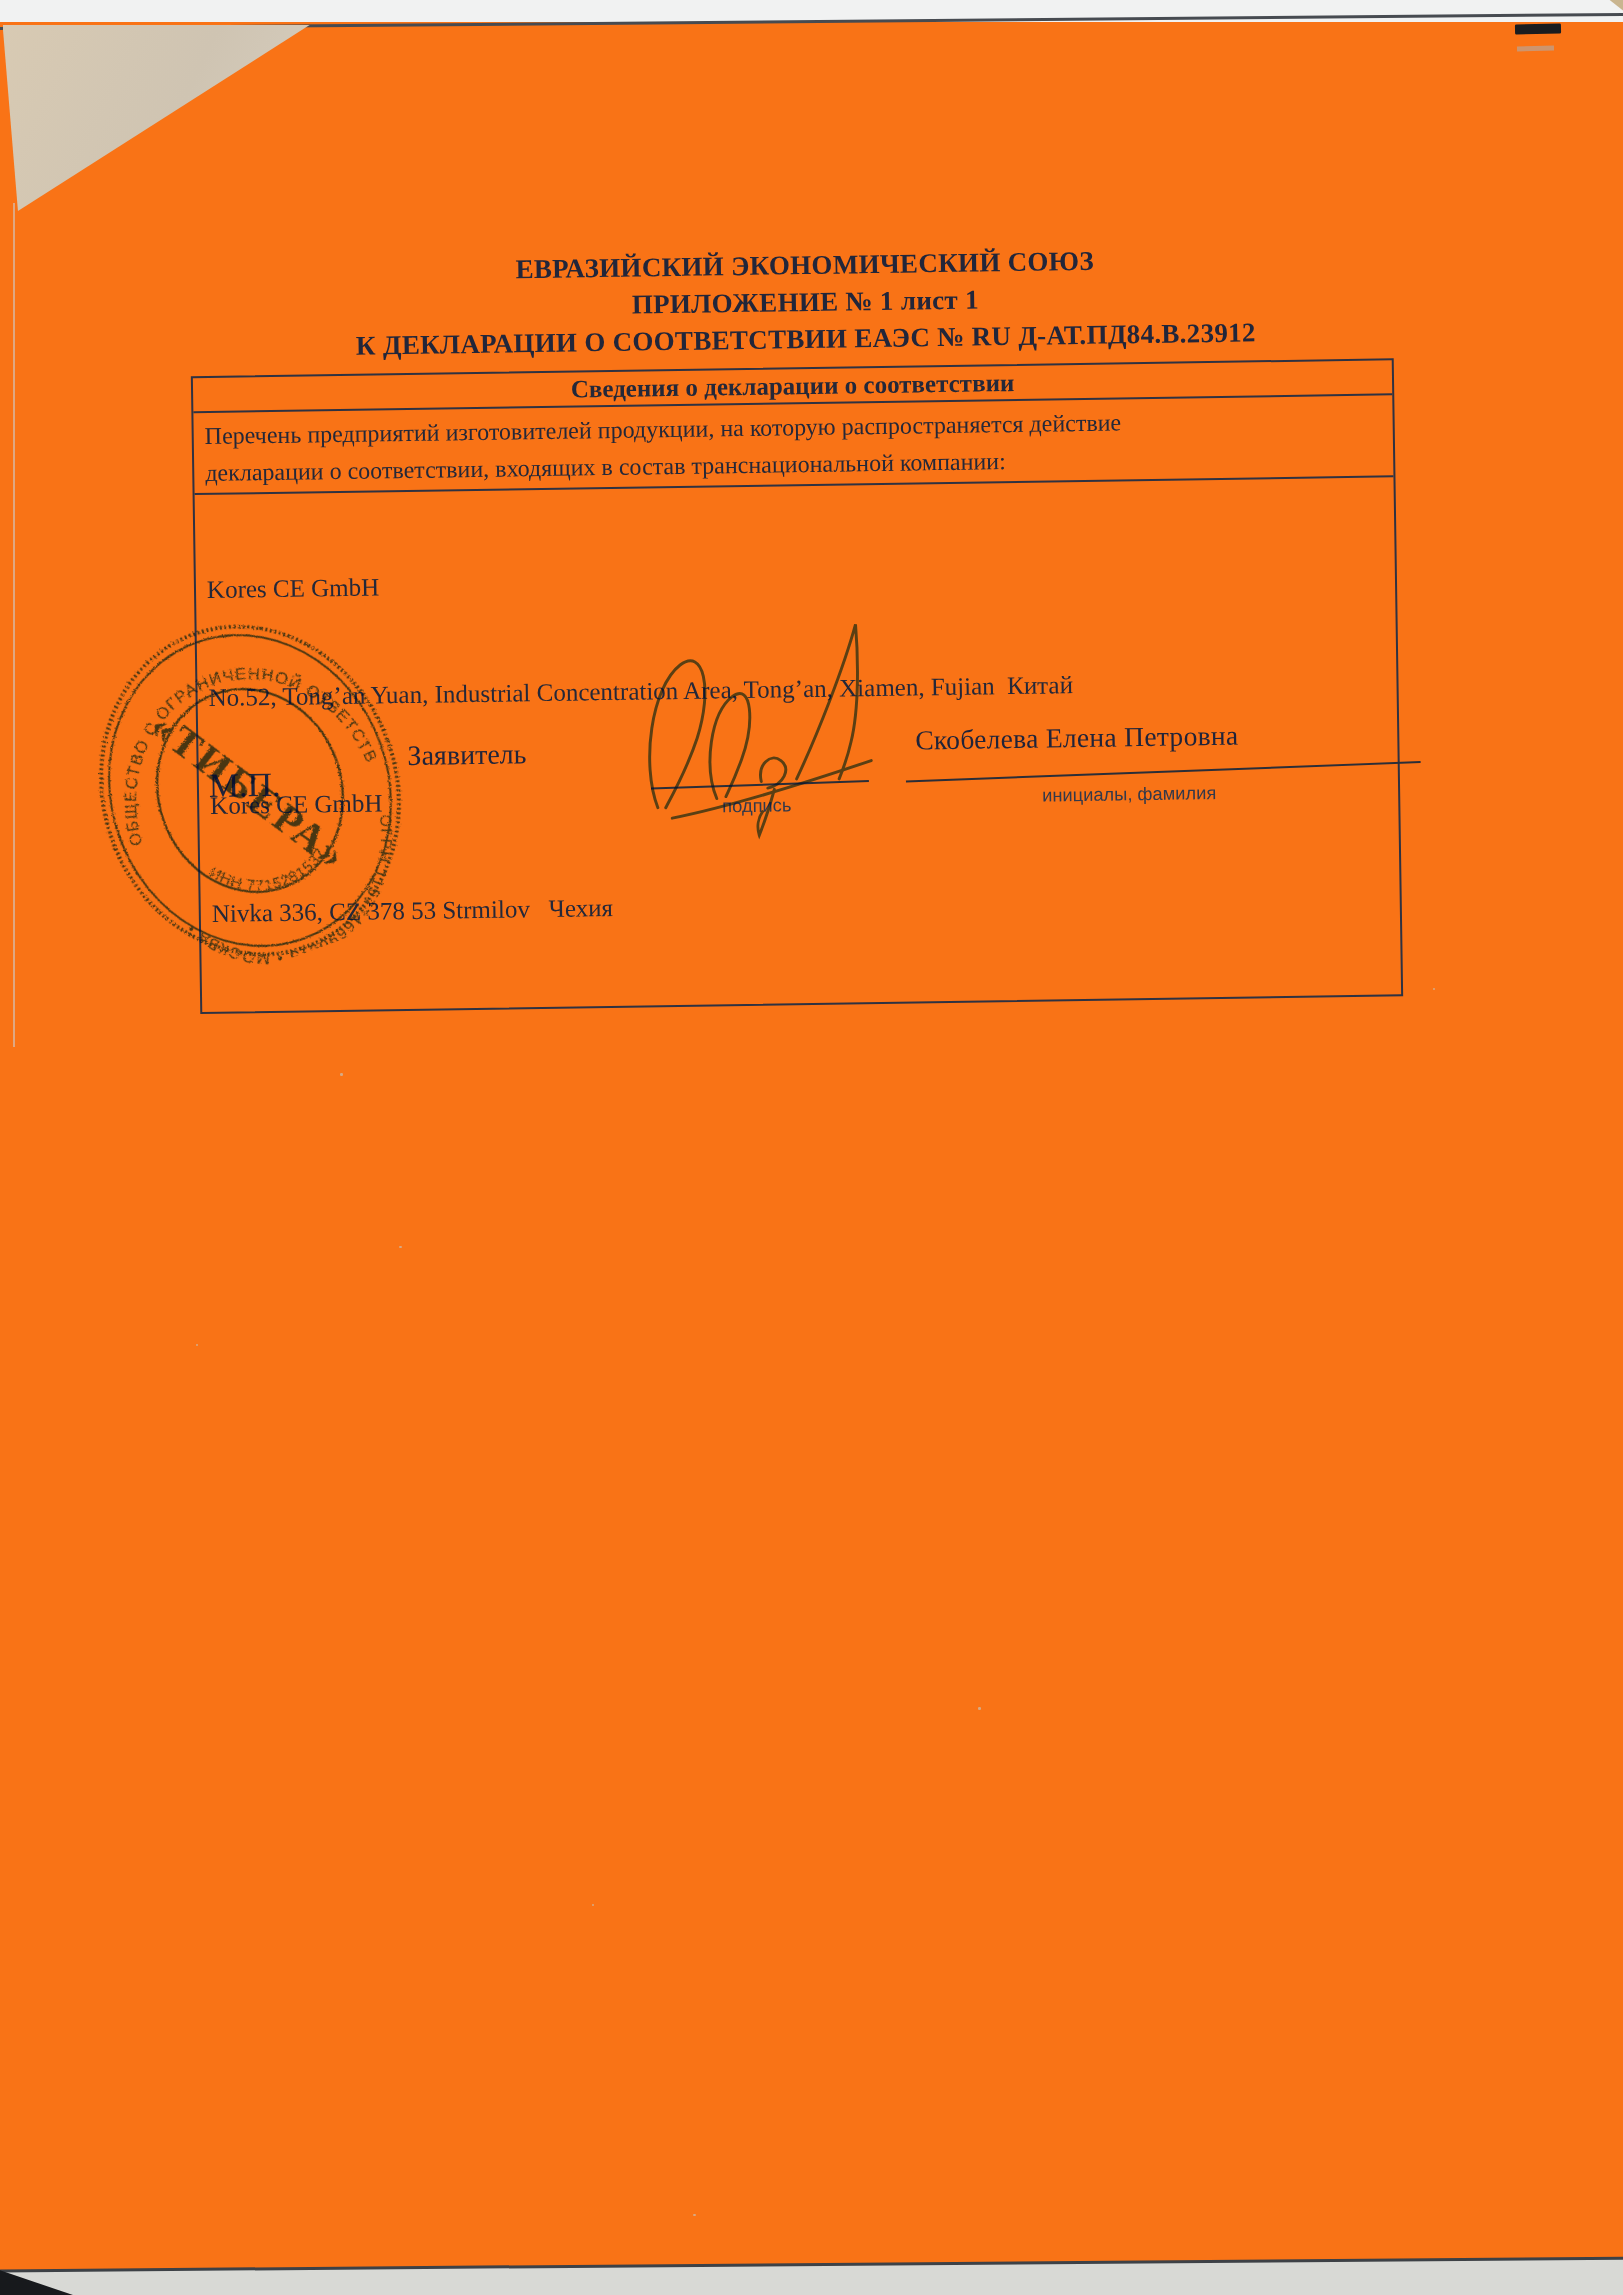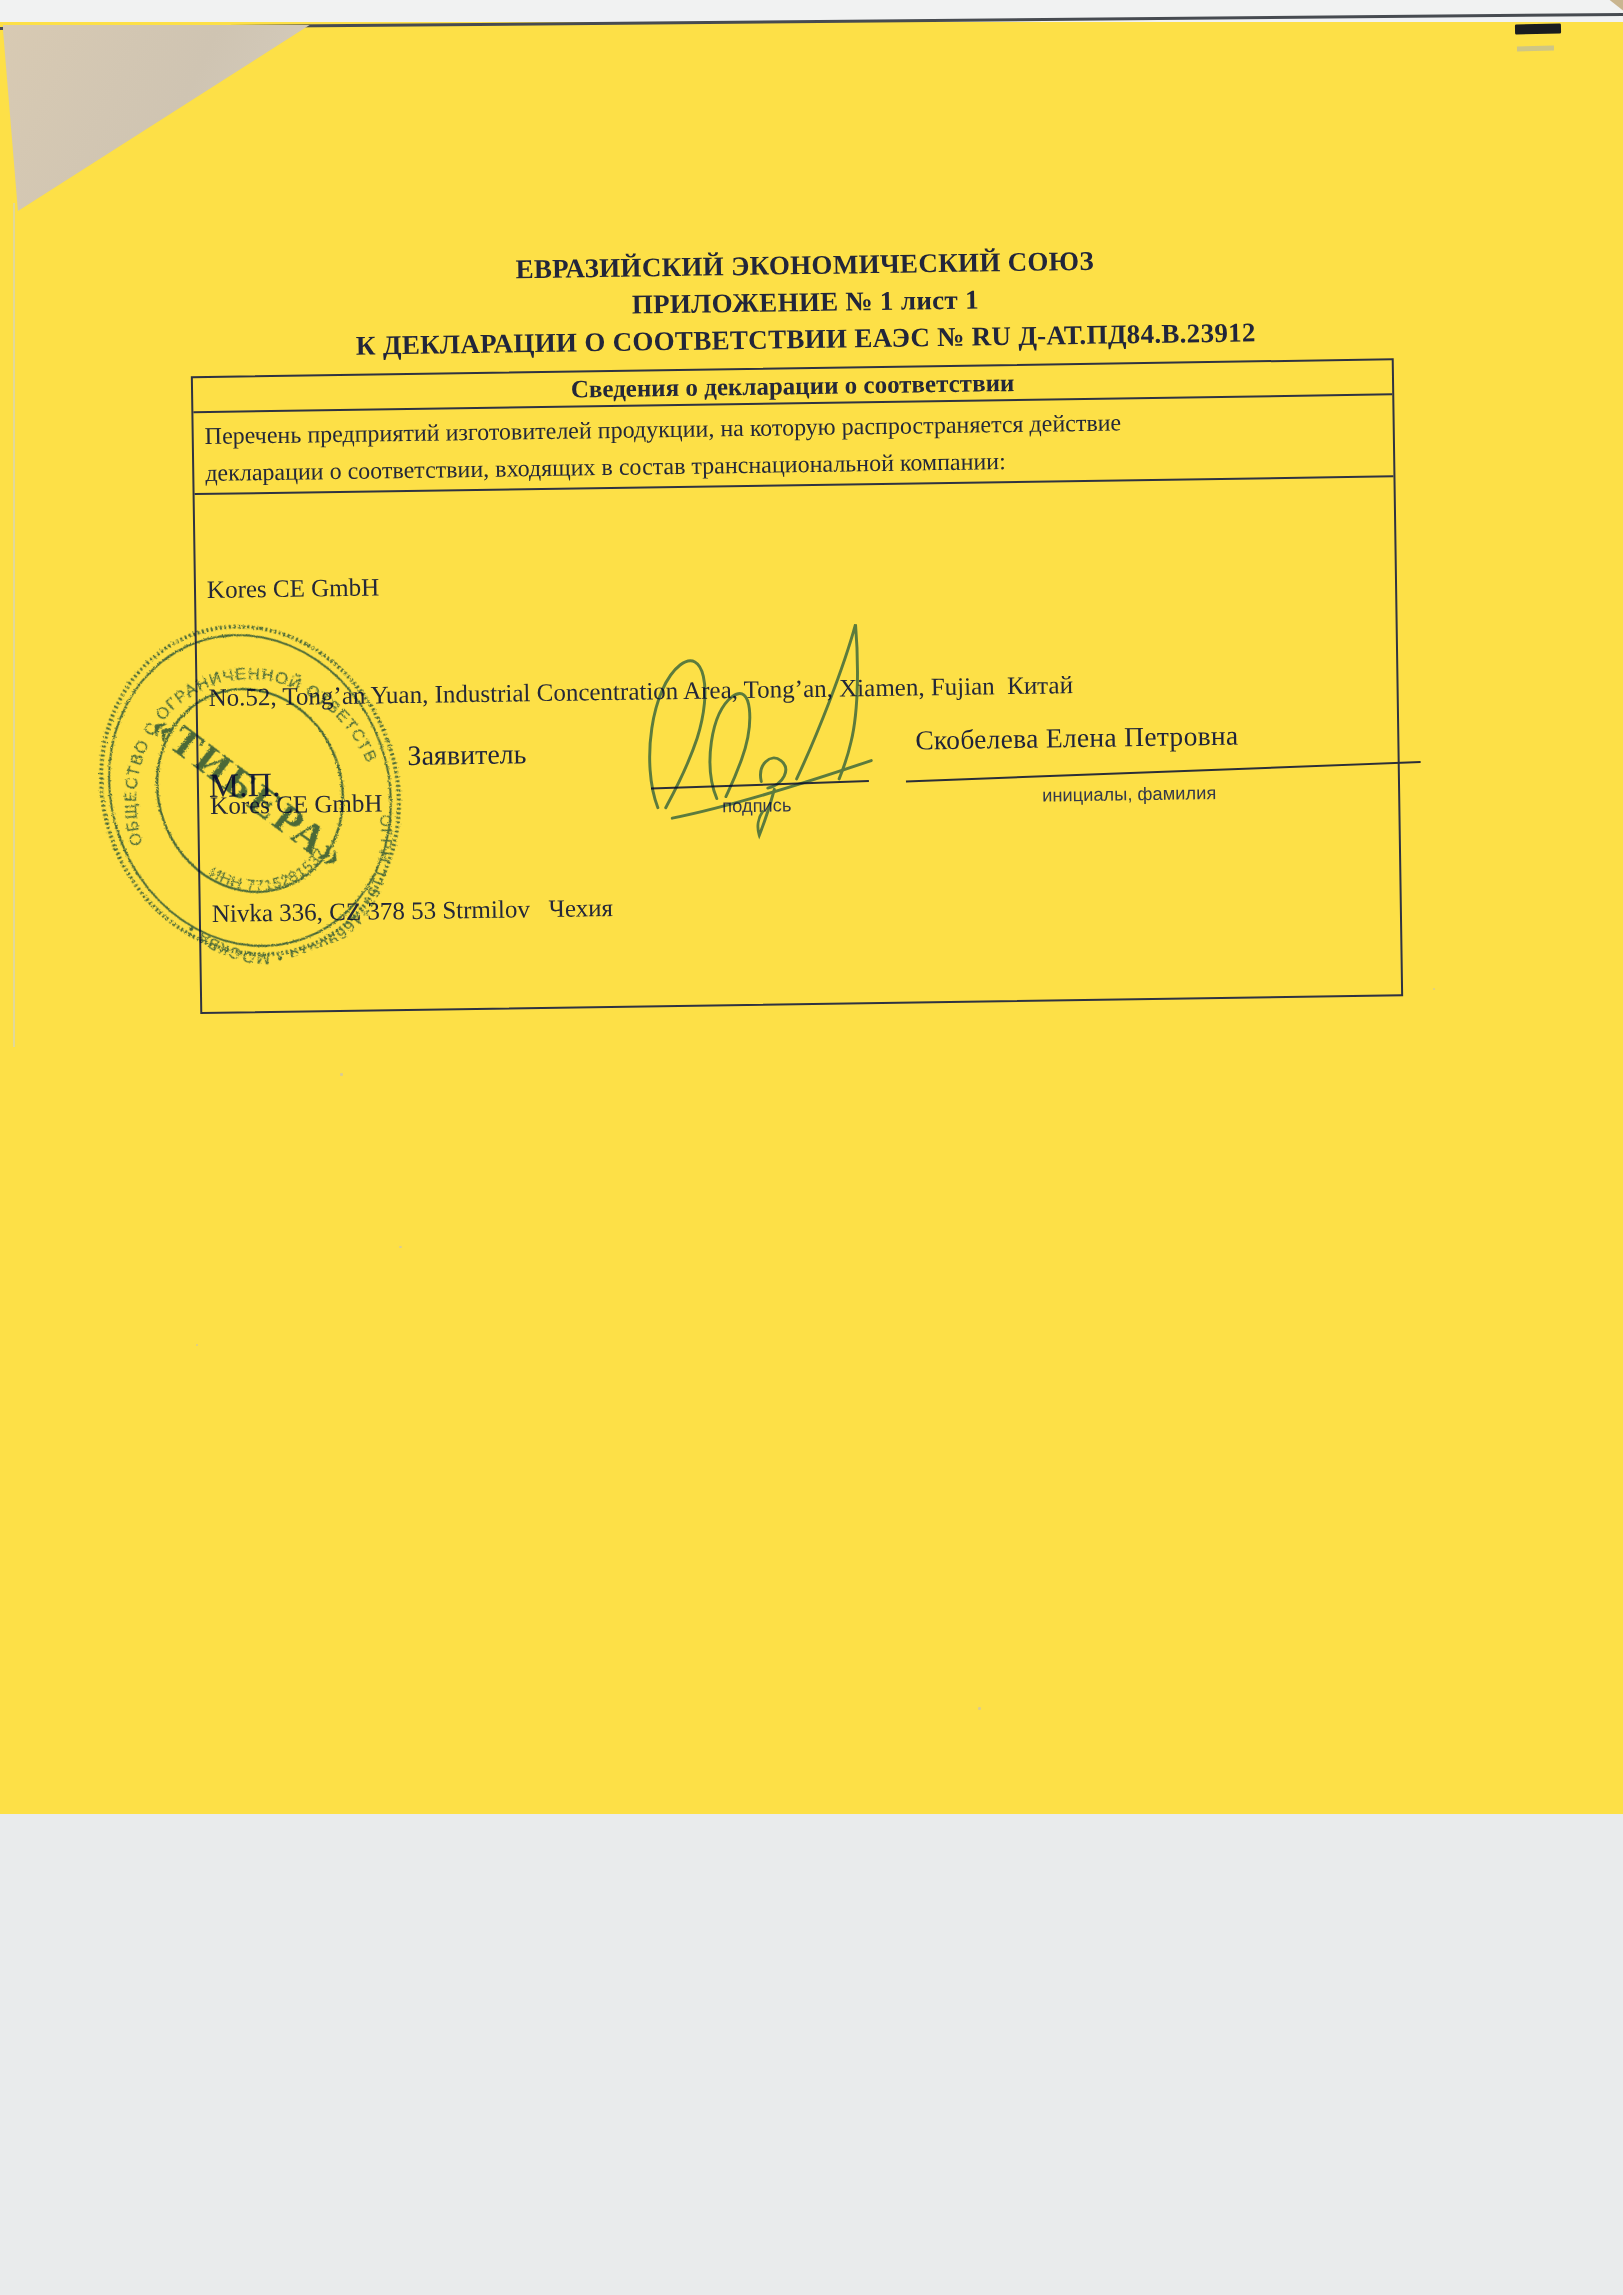--- a/index.html
+++ b/index.html
@@ -1,18 +1,18 @@
 <!DOCTYPE html>
 <html style="font-size:10.5px"><head>
 <meta charset="utf-8">
 <style>
   html,body{margin:0;padding:0;background:#e9ebec;}
   .page{
-    position:relative;width:1623px;height:1814px;overflow:hidden;
-    background:#fde047;
+    position:relative;width:1623px;height:2295px;overflow:hidden;
+    background:#f97316;
     font-family:"Liberation Serif","DejaVu Serif",serif;
     color:#242839;
   }
   
   .top-band{position:absolute;left:0;top:0;width:1623px;height:22px;background:#f1f2f2;}
   .top-edge-line{position:absolute;left:-6.5px;top:19.6px;width:1636px;height:2.6px;background:#474b51;transform:rotate(-0.5deg);}
   .corner-fold{position:absolute;left:2.6px;top:25px;width:307px;height:186px;
     background:linear-gradient(115deg,#d8cab3 0%,#cfc4b2 55%,#d6cec0 100%);
     clip-path:polygon(0 0,100% 0,5% 100%);filter:blur(0.4px);}
   .corner-tr{position:absolute;right:0;top:0;width:15.7px;height:10.5px;background:#c9b58f;clip-path:polygon(15% 0,100% 0,100% 100%);}

